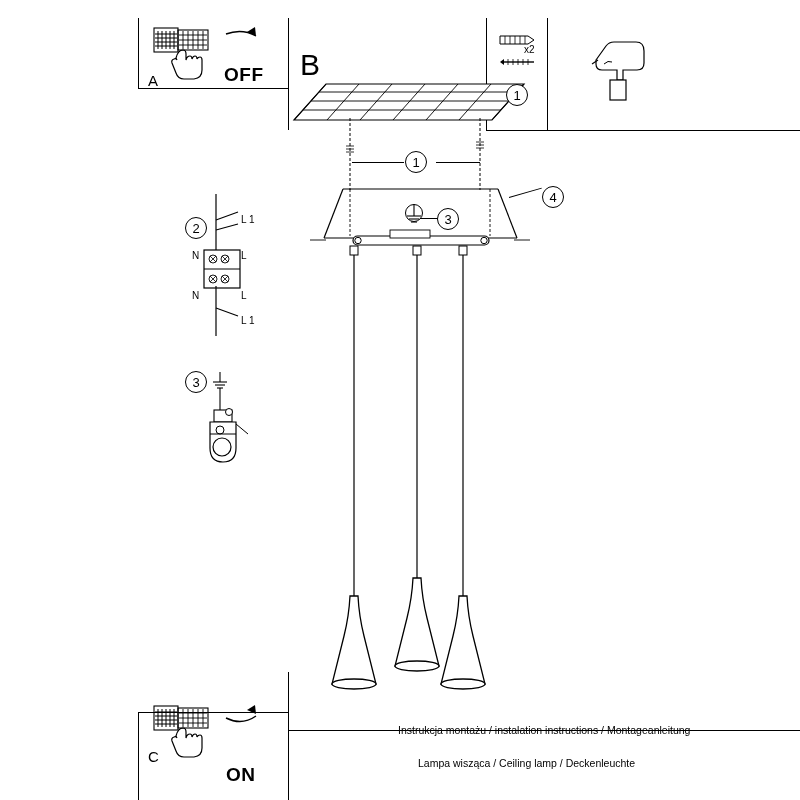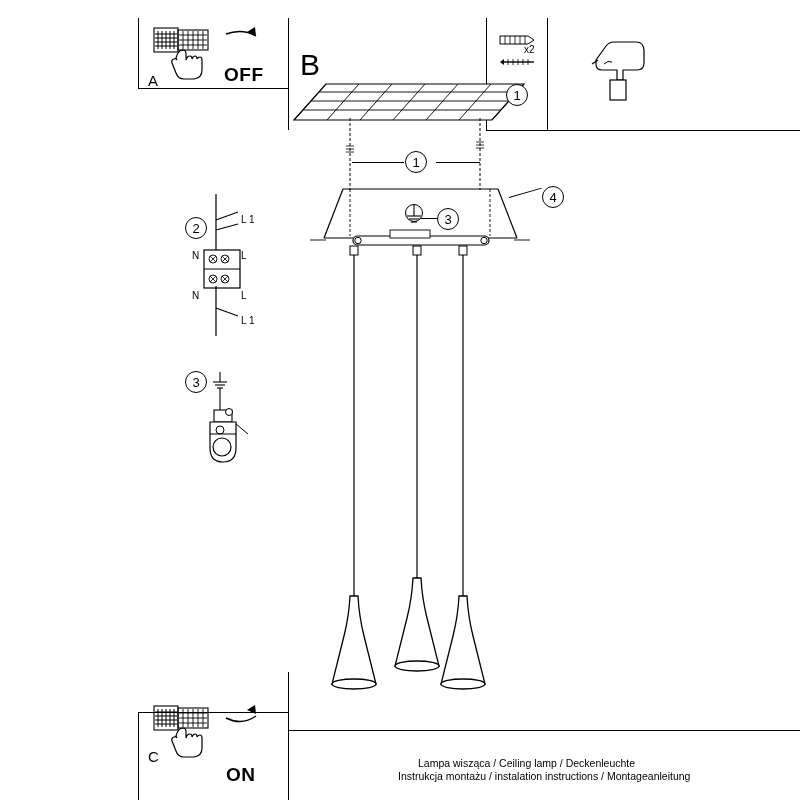--- a/index.html
+++ b/index.html
@@ -321,16 +321,16 @@
       <line x1="53" y1="7" x2="53" y2="25"></line>
       <line x1="29" y1="11" x2="57" y2="11"></line>
       <line x1="29" y1="16" x2="57" y2="16"></line>
       <line x1="29" y1="21" x2="57" y2="21"></line>
     </g>
     <path d="M26 34 q2 -8 7 -8 q3 0 3 4 l0 6 q1 -4 4 -4 q2 0 2 3 q1 -3 3 -3 q2 0 2 3 q1 -2 3 -2 q2 0 2 3 l0 10 q0 8 -8 9 l-10 0 q-6 0 -8 -6 l-4 -10 q-1 -3 2 -4 q2 -1 3 1 z" fill="none" stroke="#000" stroke-width="1.2"></path>
     <path d="M76 16 q16 8 30 -2" fill="none" stroke="#000" stroke-width="1.4"></path>
     <path d="M106 12 l-1 -9 l-8 5 z" fill="#000"></path>
   </svg>
 
-  <div class="txt footer-txt" style="left:398px; top:769px;">Instrukcja montażu / instalation instructions / Montageanleitung</div>
+  <div class="txt footer-txt" style="left:398px; top:723px;">Instrukcja montażu / instalation instructions / Montageanleitung</div>
   <div class="txt footer-txt" style="left:418px; top:756px;">Lampa wisząca / Ceiling lamp / Deckenleuchte</div>
 
 </div>
 
 </body></html>

